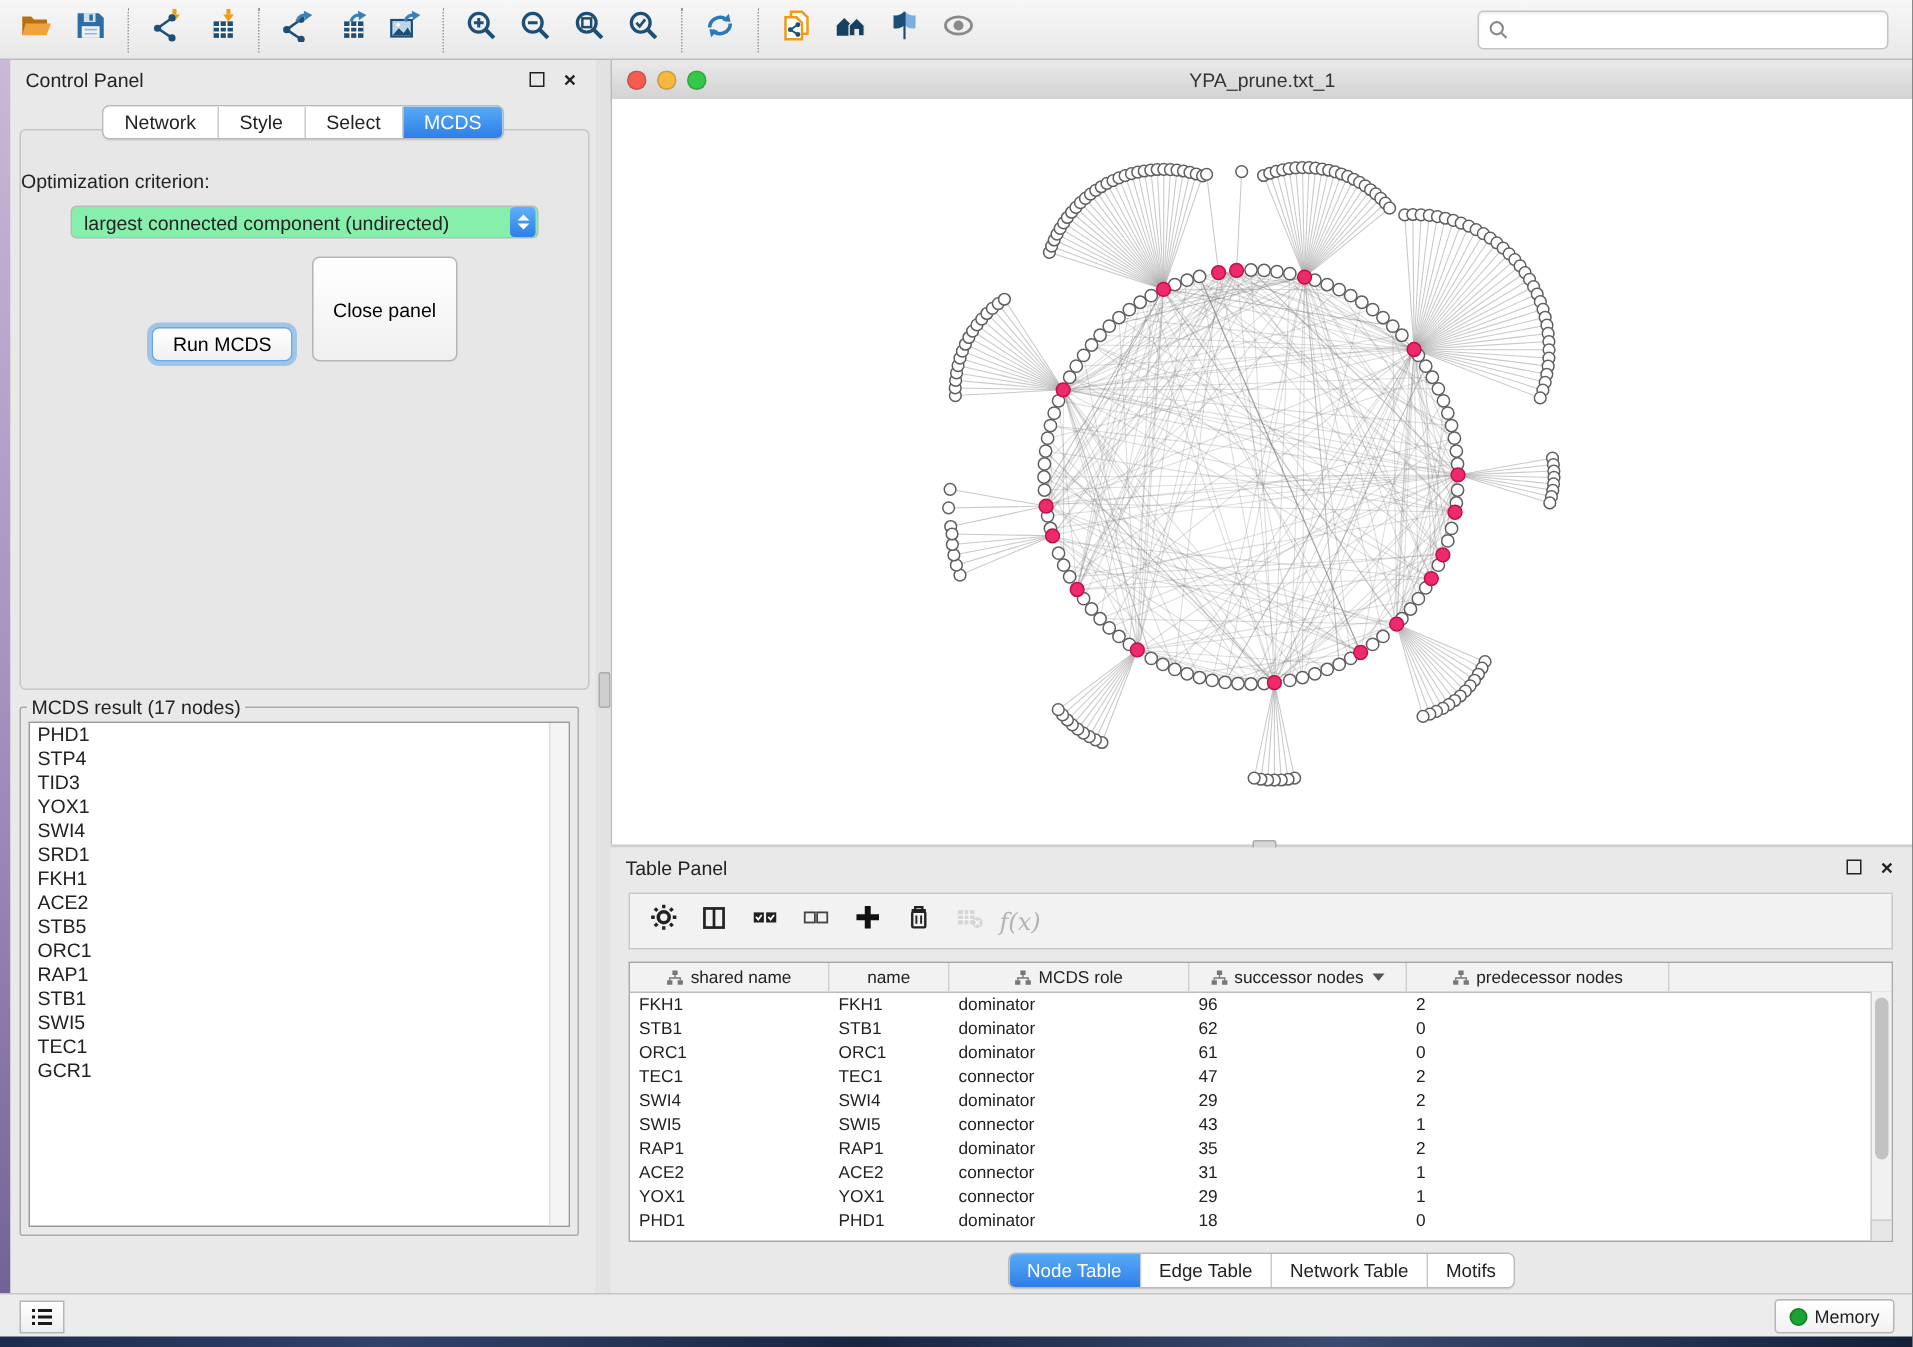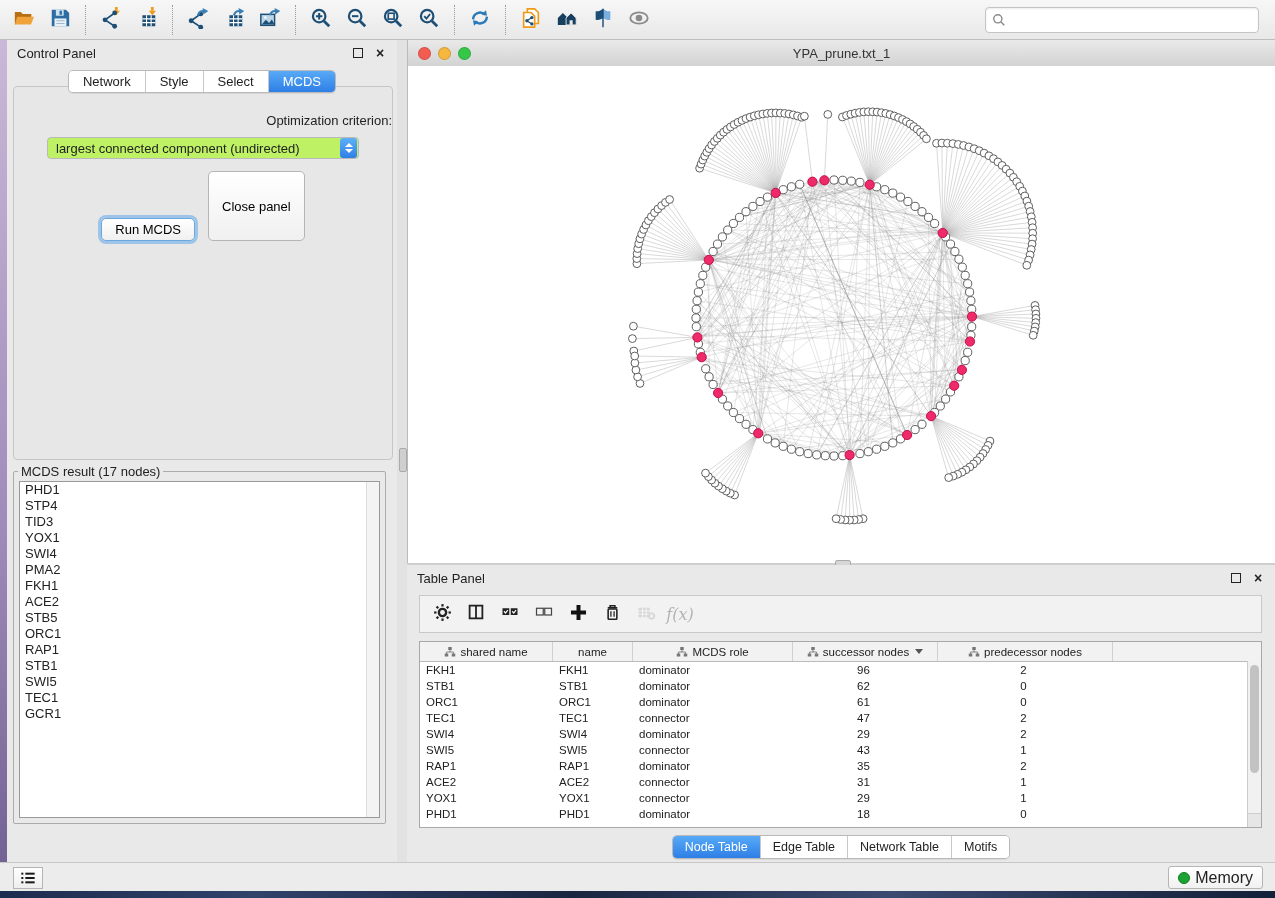--- a/index.html
+++ b/index.html
@@ -27,22 +27,22 @@
   .wicon{width:14px;height:14px;display:flex;align-items:center;justify-content:center;margin-left:8px;cursor:default;}
   .float-ico{width:8px;height:8px;border:1.6px solid #222;}
   .close-ico{font-size:14px;font-weight:bold;line-height:10px;}
   .tabs-row{position:absolute;left:0;top:30px;width:100%;display:flex;justify-content:center;z-index:3;}
   .seg{display:flex;border:1px solid #b9b9b9;border-radius:5px;overflow:hidden;background:#fff;box-shadow:0 1px 1px #00000012;}
   .seg .tab{padding:3px 14px;font-size:13px;background:#fff;border-right:1px solid #c9c9c9;cursor:default;}
   .seg .tab:last-child{border-right:none;}
   .seg .tab.active{background:linear-gradient(#58aaf7,#2e7fe6);color:#fff;}
   .tabcontent{position:absolute;left:6px;top:46px;width:378px;height:372px;background:#e7e7e7;
               border:1px solid #c6c6c6;border-radius:4px;}
-  .optlabel{margin-top:26px;text-align:right;font-size:13px;}
-  .selectbox{margin:9px auto 0;width:312px;height:22px;background:#bef264;border:1px solid #b9b9b9;border-radius:4px;
+  .optlabel{margin-top:26px;text-align:left;font-size:13px;}
+  .selectbox{margin:9px auto 0;width:312px;height:22px;background:#86efac;border:1px solid #b9b9b9;border-radius:4px;
              display:flex;align-items:center;font-size:13px;box-sizing:border-box;}
   .selectbox .val{flex:1;padding-left:8px;white-space:nowrap;}
   .stepper{width:17px;height:20px;border-radius:3px;background:linear-gradient(#5fb0f8,#2e7fe6);
            display:flex;flex-direction:column;align-items:center;justify-content:center;margin-right:1px;}
   .stepper i{width:0;height:0;border-left:4px solid transparent;border-right:4px solid transparent;}
   .stepper .up{border-bottom:4px solid #fff;margin-bottom:2px;}
   .stepper .dn{border-top:4px solid #fff;}
   .btnrow{display:flex;justify-content:center;gap:13px;margin-top:12px;}
   .mbtn{background:linear-gradient(#ffffff,#f0f0f0);border:1px solid #b5b5b5;border-radius:5px;
         font-size:13px;padding:3px 13px;cursor:default;font-family:inherit;}
@@ -75,32 +75,32 @@
   .ttbtn{width:28px;height:28px;display:flex;align-items:center;justify-content:center;cursor:default;}
   .fx{font-family:"DejaVu Serif",serif;font-style:italic;font-size:16px;color:#b3b3b3;}
   .datatable{position:absolute;left:12px;top:76px;width:843px;height:187px;background:#fff;border:1px solid #a8a8a8;
              font-size:11.5px;box-sizing:border-box;overflow:hidden;}
   .thead{display:flex;height:19px;background:#f2f2f2;border-bottom:1px solid #bbb;align-items:center;}
   .th{display:flex;align-items:center;justify-content:center;gap:4px;height:100%;border-right:1px solid #d0d0d0;
       box-sizing:border-box;color:#222;cursor:default;}
   .sortchev{width:0;height:0;border-left:4px solid transparent;border-right:4px solid transparent;border-top:5px solid #555;margin-left:2px;}
   .trow{display:flex;height:16px;align-items:center;}
   .td{box-sizing:border-box;padding-left:6px;white-space:nowrap;overflow:hidden;}
-  .td.num{text-align:center;padding-right:10px;}
+  .td.num{text-align:left;padding-right:10px;}
   .tscroll{position:absolute;right:0;top:19px;bottom:0;width:13px;background:#f1f1f1;border-left:1px solid #ccc;}
   .tthumb{position:absolute;left:1.5px;top:4px;width:9px;height:108px;background:#c2c2c2;border-radius:5px;}
   .tcorner{position:absolute;right:0;bottom:0;width:13px;height:13px;background:#e6e6e6;border-left:1px solid #ccc;border-top:1px solid #ccc;}
   .btabs-row{position:absolute;left:0;top:270px;width:100%;display:flex;justify-content:center;}
   .seg .tab.sm{font-size:12.5px;padding:4px 12px;}
   
   .statusbar{position:absolute;left:0px;top:862px;width:1275px;height:28px;background:#ececec;border-top:1px solid #c6c6c6;}
   .listbtn{position:absolute;left:13px;top:4px;width:28px;height:20px;background:linear-gradient(#fff,#eee);
            border:1px solid #b5b5b5;display:flex;align-items:center;justify-content:center;}
   .membtn{position:absolute;right:12px;top:3px;height:21px;background:linear-gradient(#fff,#f1f1f1);
-          border:1px solid #b5b5b5;border-radius:3px;display:flex;align-items:center;padding:0 9px;font-size:16px;gap:5px;}
+          border:1px solid #b5b5b5;border-radius:3px;display:flex;align-items:center;padding:0 9px;font-size:12px;gap:5px;}
   .memdot{width:10px;height:10px;border-radius:50%;background:#1ba233;border:1px solid #0d7d22;}
 </style>
 </head>
 <body>
 
 <div id="app">
 
   <div class="toolbar" id="main-toolbar">
     <div class="tbtn">
         <span><svg width="22" height="22" viewBox="0 0 24 24">
@@ -292,21 +292,21 @@
     </div>
     <fieldset class="mcds">
       <legend>MCDS result (17 nodes)</legend>
       <div class="mcds-list" id="mcds-list">
         <div class="mcds-scroll"></div>
       <div class="mcds-item">PHD1</div>
           <div class="mcds-item">STP4</div>
           <div class="mcds-item">TID3</div>
           <div class="mcds-item">YOX1</div>
           <div class="mcds-item">SWI4</div>
-          <div class="mcds-item">PMA2</div>
+          <div class="mcds-item">SRD1</div>
           <div class="mcds-item">FKH1</div>
           <div class="mcds-item">ACE2</div>
           <div class="mcds-item">STB5</div>
           <div class="mcds-item">ORC1</div>
           <div class="mcds-item">RAP1</div>
           <div class="mcds-item">STB1</div>
           <div class="mcds-item">SWI5</div>
           <div class="mcds-item">TEC1</div>
           <div class="mcds-item">GCR1</div>
         </div>

